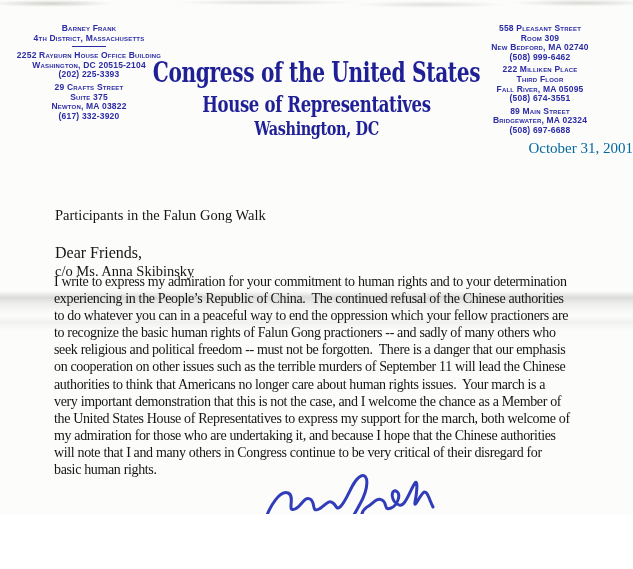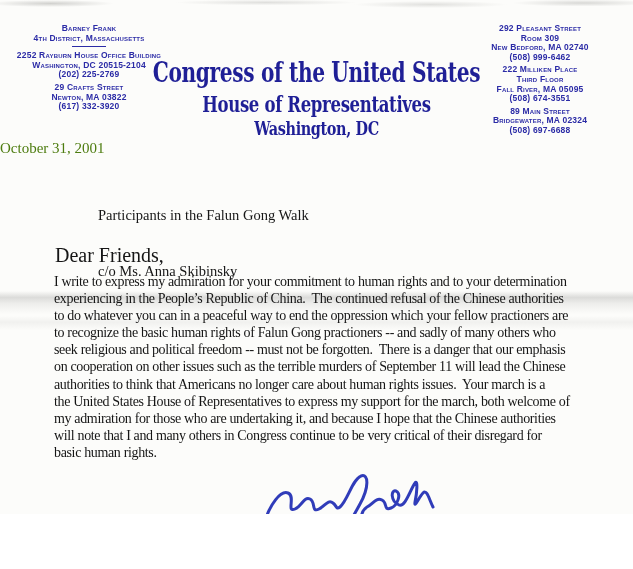--- a/index.html
+++ b/index.html
@@ -66,33 +66,32 @@
     position: absolute; left: 0; width: 633px;
     text-align: center; color: #1f1f96;
     font-family: "DejaVu Serif", serif; font-weight: 700;
     letter-spacing: -0.5px; white-space: nowrap;
   }
   .title-1 { top: 56px;  font-size: 28px; transform: scaleX(0.72); }
   .title-2 { top: 90px;  font-size: 23px; transform: scaleX(0.72); }
   .title-3 { top: 117px; font-size: 19px; transform: scaleX(0.76); }
   .date-line {
     position: absolute; left: 0; top: 140px; width: 633px;
-    text-align: left; color: #4d7c0f; font-size: 15px;
+    text-align: right; color: #0369a1; font-size: 15px;
   }
 
   
   .recipient-block {
     position: absolute; left: 55px; top: 169px;
     color: #161616; font-size: 14.5px; line-height: 18.6px;
     white-space: pre;
-    margin-left: 43px;
   }
   .salutation {
     position: absolute; left: 55px; top: 244px;
-    color: #161616; font-size: 20px; white-space: pre;
+    color: #161616; font-size: 16px; white-space: pre;
   }
   .body-block {
     position: absolute; left: 54px; top: 273px;
     color: #151515; font-size: 14px; line-height: 17.1px;
     letter-spacing: -0.35px;
   }
   .body-line { white-space: pre; }
 
   
   .typed-name {
@@ -111,32 +110,33 @@
 
   <div class="addr-col left">
     <div class="addr-group">
       <div>Barney Frank</div>
       <div>4th District, Massachusetts</div>
     </div>
     <div class="addr-divider"></div>
     <div class="addr-group">
       <div>2252 Rayburn House Office Building</div>
       <div>Washington, DC 20515-2104</div>
-      <div>(202) 225-2769</div>
+      <div>(202) 225-3393</div>
     </div>
     <div class="addr-group">
       <div>29 Crafts Street</div>
+      <div>Suite 375</div>
       <div>Newton, MA 03822</div>
       <div>(617) 332-3920</div>
     </div>
   </div>
 
   <div class="addr-col right">
     <div class="addr-group">
-      <div>292 Pleasant Street</div>
+      <div>558 Pleasant Street</div>
       <div>Room 309</div>
       <div>New Bedford, MA 02740</div>
       <div>(508) 999-6462</div>
     </div>
     <div class="addr-group">
       <div>222 Milliken Place</div>
       <div>Third Floor</div>
       <div>Fall River, MA 05095</div>
       <div>(508) 674-3551</div>
     </div>
@@ -163,20 +163,21 @@
   <div class="fold-band-2"></div>
 
   <div class="body-block">
     <div class="body-line">I write to express my admiration for your commitment to human rights and to your determination</div>
     <div class="body-line">experiencing in the People’s Republic of China.  The continued refusal of the Chinese authorities</div>
     <div class="body-line">to do whatever you can in a peaceful way to end the oppression which your fellow practioners are</div>
     <div class="body-line">to recognize the basic human rights of Falun Gong practioners -- and sadly of many others who</div>
     <div class="body-line">seek religious and political freedom -- must not be forgotten.  There is a danger that our emphasis</div>
     <div class="body-line">on cooperation on other issues such as the terrible murders of September 11 will lead the Chinese</div>
     <div class="body-line">authorities to think that Americans no longer care about human rights issues.  Your march is a</div>
+    <div class="body-line">very important demonstration that this is not the case, and I welcome the chance as a Member of</div>
     <div class="body-line">the United States House of Representatives to express my support for the march, both welcome of</div>
     <div class="body-line">my admiration for those who are undertaking it, and because I hope that the Chinese authorities</div>
     <div class="body-line">will note that I and many others in Congress continue to be very critical of their disregard for</div>
     <div class="body-line">basic human rights.</div>
   </div>
 
   <div class="typed-name">BARNEY FRANK</div>
 
   <svg class="signature-svg" width="190" height="100" viewBox="0 0 190 100">
     <path d="M 14 52

